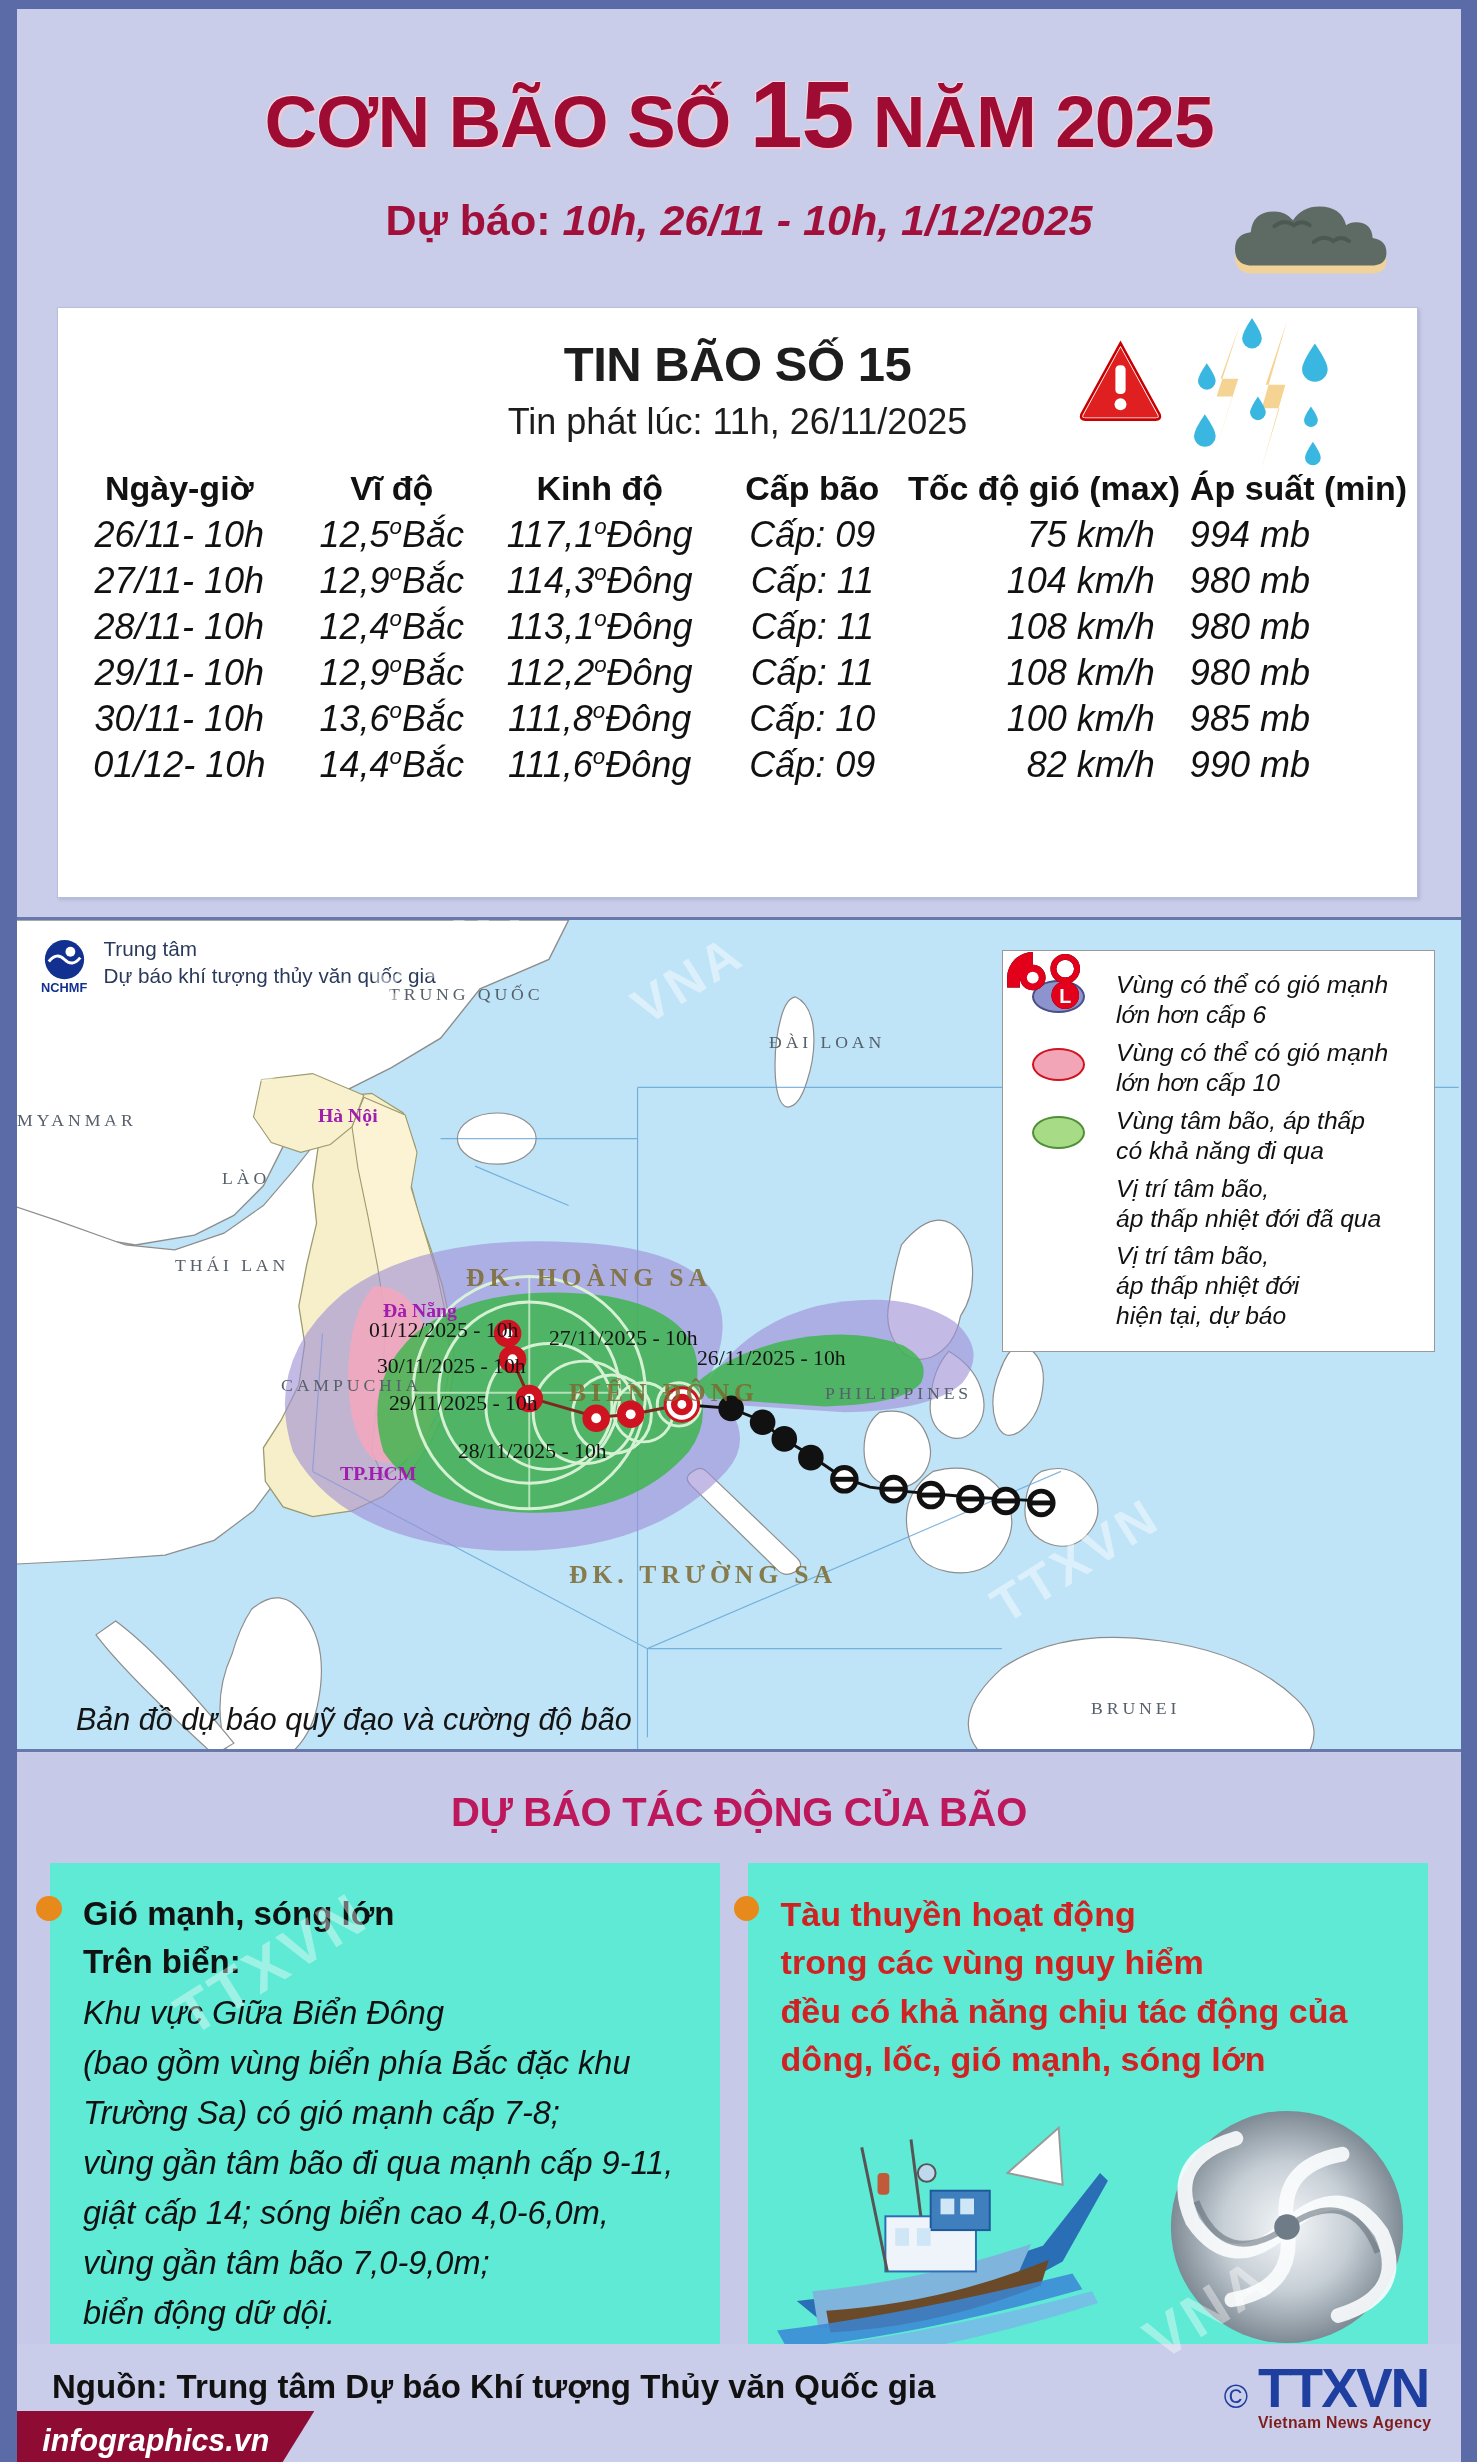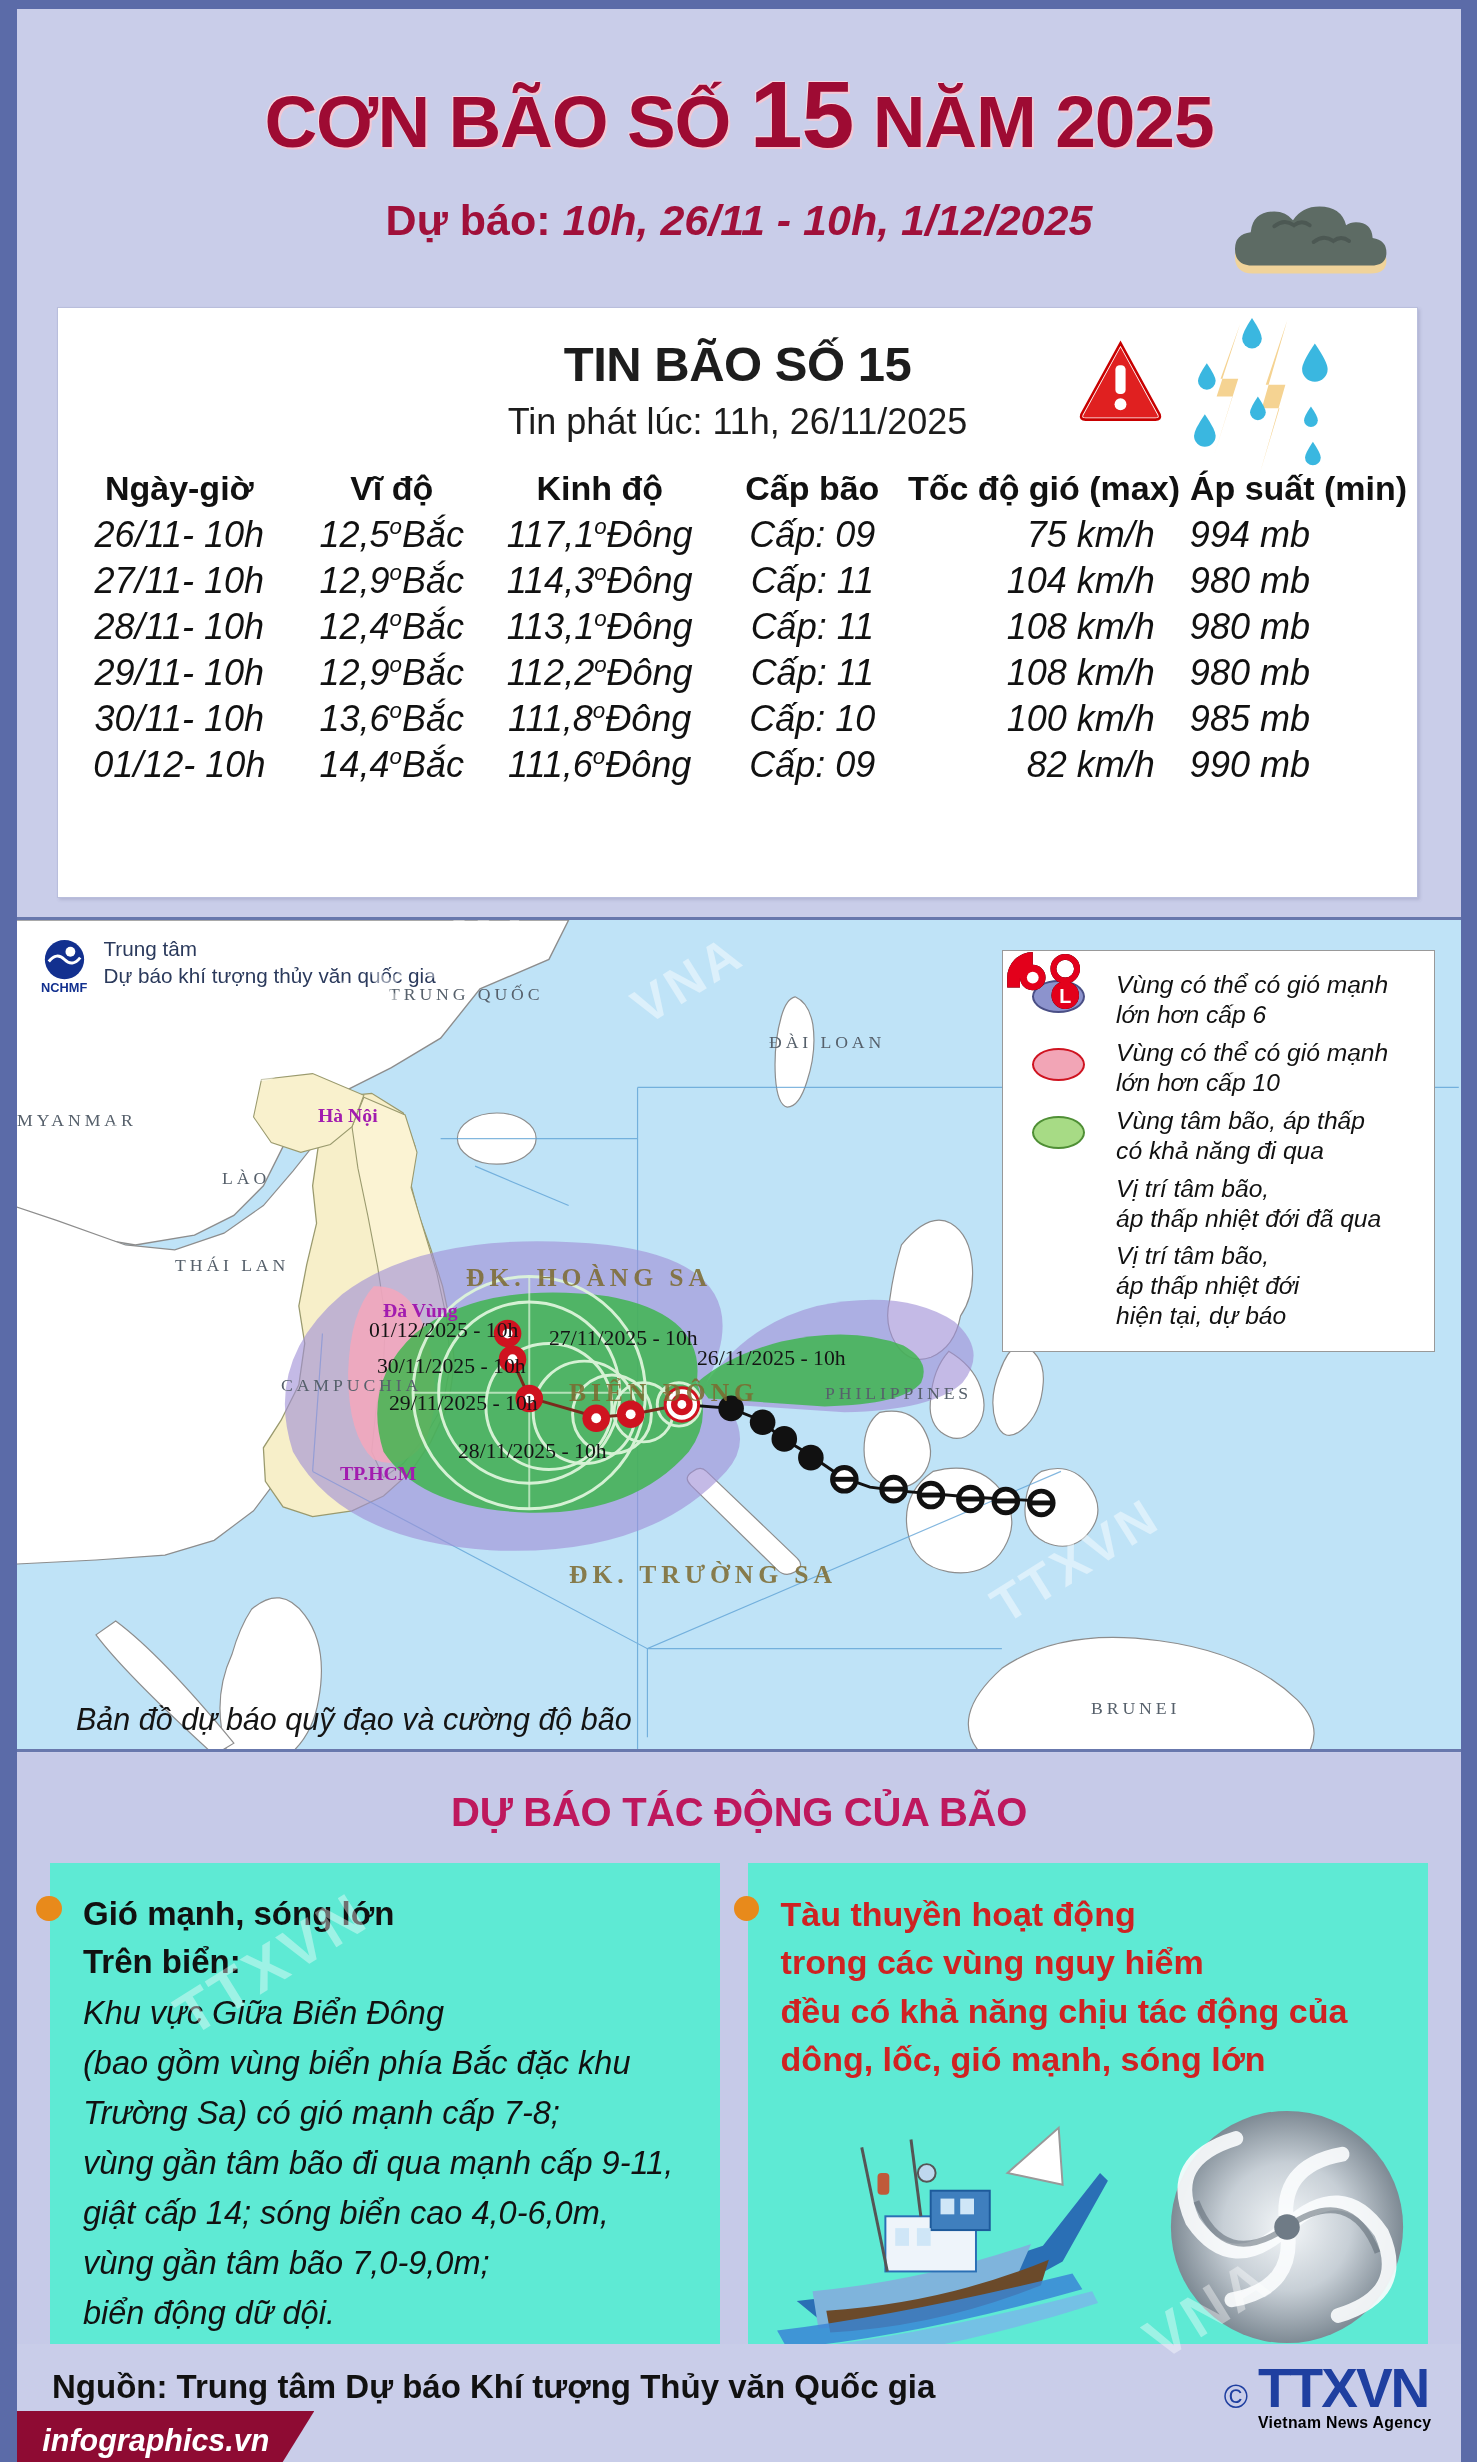--- a/index.html
+++ b/index.html
@@ -179,21 +179,21 @@
     background: #8e0b33;
     clip-path: polygon(0 0, 100% 0, 88% 100%, 0 100%);
   }
   .redbar span {
     position: absolute; left: 43px; top: 11.8px;
     color: #fff; font-size: 30.5px; font-style: italic; font-weight: 700;
   }
   .ttxvn { position: absolute; right: 29.6px; top: 17.7px; display: flex; align-items: center; gap: 9.9px; }
   .ttxvn .copy { font-size: 33px; color: #1f3fa0; }
   .ttxvn .brand { font-size: 55px; font-weight: 900; color: #1f3fa0; letter-spacing: -2px; line-height: .95; }
-  .ttxvn .vna { font-size: 15.8px; font-weight: 700; color: #000000; text-align: center; letter-spacing: 0.3px; }
+  .ttxvn .vna { font-size: 15.8px; font-weight: 700; color: #7f1d1d; text-align: center; letter-spacing: 0.3px; }
 
   
   .wm {
     position: absolute; color: rgba(255,255,255,.45);
     font-size: 65px; font-weight: 900; letter-spacing: 3.9px;
     transform: rotate(-32deg); pointer-events: none; user-select: none;
   }
 </style>
 </head>
 <body>
@@ -460,21 +460,21 @@
     <div id="geo-layer">
         <div class="geo" style="left: 372px; top: 64px;">TRUNG QUỐC</div>
         <div class="geo" style="left: 752px; top: 112px;">ĐÀI LOAN</div>
         <div class="geo" style="left: 0px; top: 190px;">MYANMAR</div>
         <div class="geo" style="left: 205px; top: 248px;">LÀO</div>
         <div class="geo" style="left: 158px; top: 335px;">THÁI LAN</div>
         <div class="geo" style="left: 264px; top: 455px;">CAMPUCHIA</div>
         <div class="geo" style="left: 808px; top: 463px;">PHILIPPINES</div>
         <div class="geo" style="left: 1074px; top: 778px;">BRUNEI</div>
         <div class="city" style="left: 301px; top: 184px;">Hà Nội</div>
-        <div class="city" style="left: 366px; top: 379px;">Đà Vùng</div>
+        <div class="city" style="left: 366px; top: 379px;">Đà Nẵng</div>
         <div class="city" style="left: 323px; top: 542px;">TP.HCM</div>
         <div class="sea-lbl" style="left: 552px; top: 458px;">BIỂN ĐÔNG</div>
         <div class="sea-lbl" style="left: 449px; top: 343px;">ĐK. HOÀNG SA</div>
         <div class="sea-lbl" style="left: 552px; top: 640px;">ĐK. TRƯỜNG SA</div>
         <div class="tlabel" style="left: 352px; top: 398px;">01/12/2025 - 10h</div>
         <div class="tlabel" style="left: 360px; top: 434px;">30/11/2025 - 10h</div>
         <div class="tlabel" style="left: 372px; top: 471px;">29/11/2025 - 10h</div>
         <div class="tlabel" style="left: 441px; top: 519px;">28/11/2025 - 10h</div>
         <div class="tlabel" style="left: 532px; top: 406px;">27/11/2025 - 10h</div>
         <div class="tlabel" style="left: 680px; top: 426px;">26/11/2025 - 10h</div>

